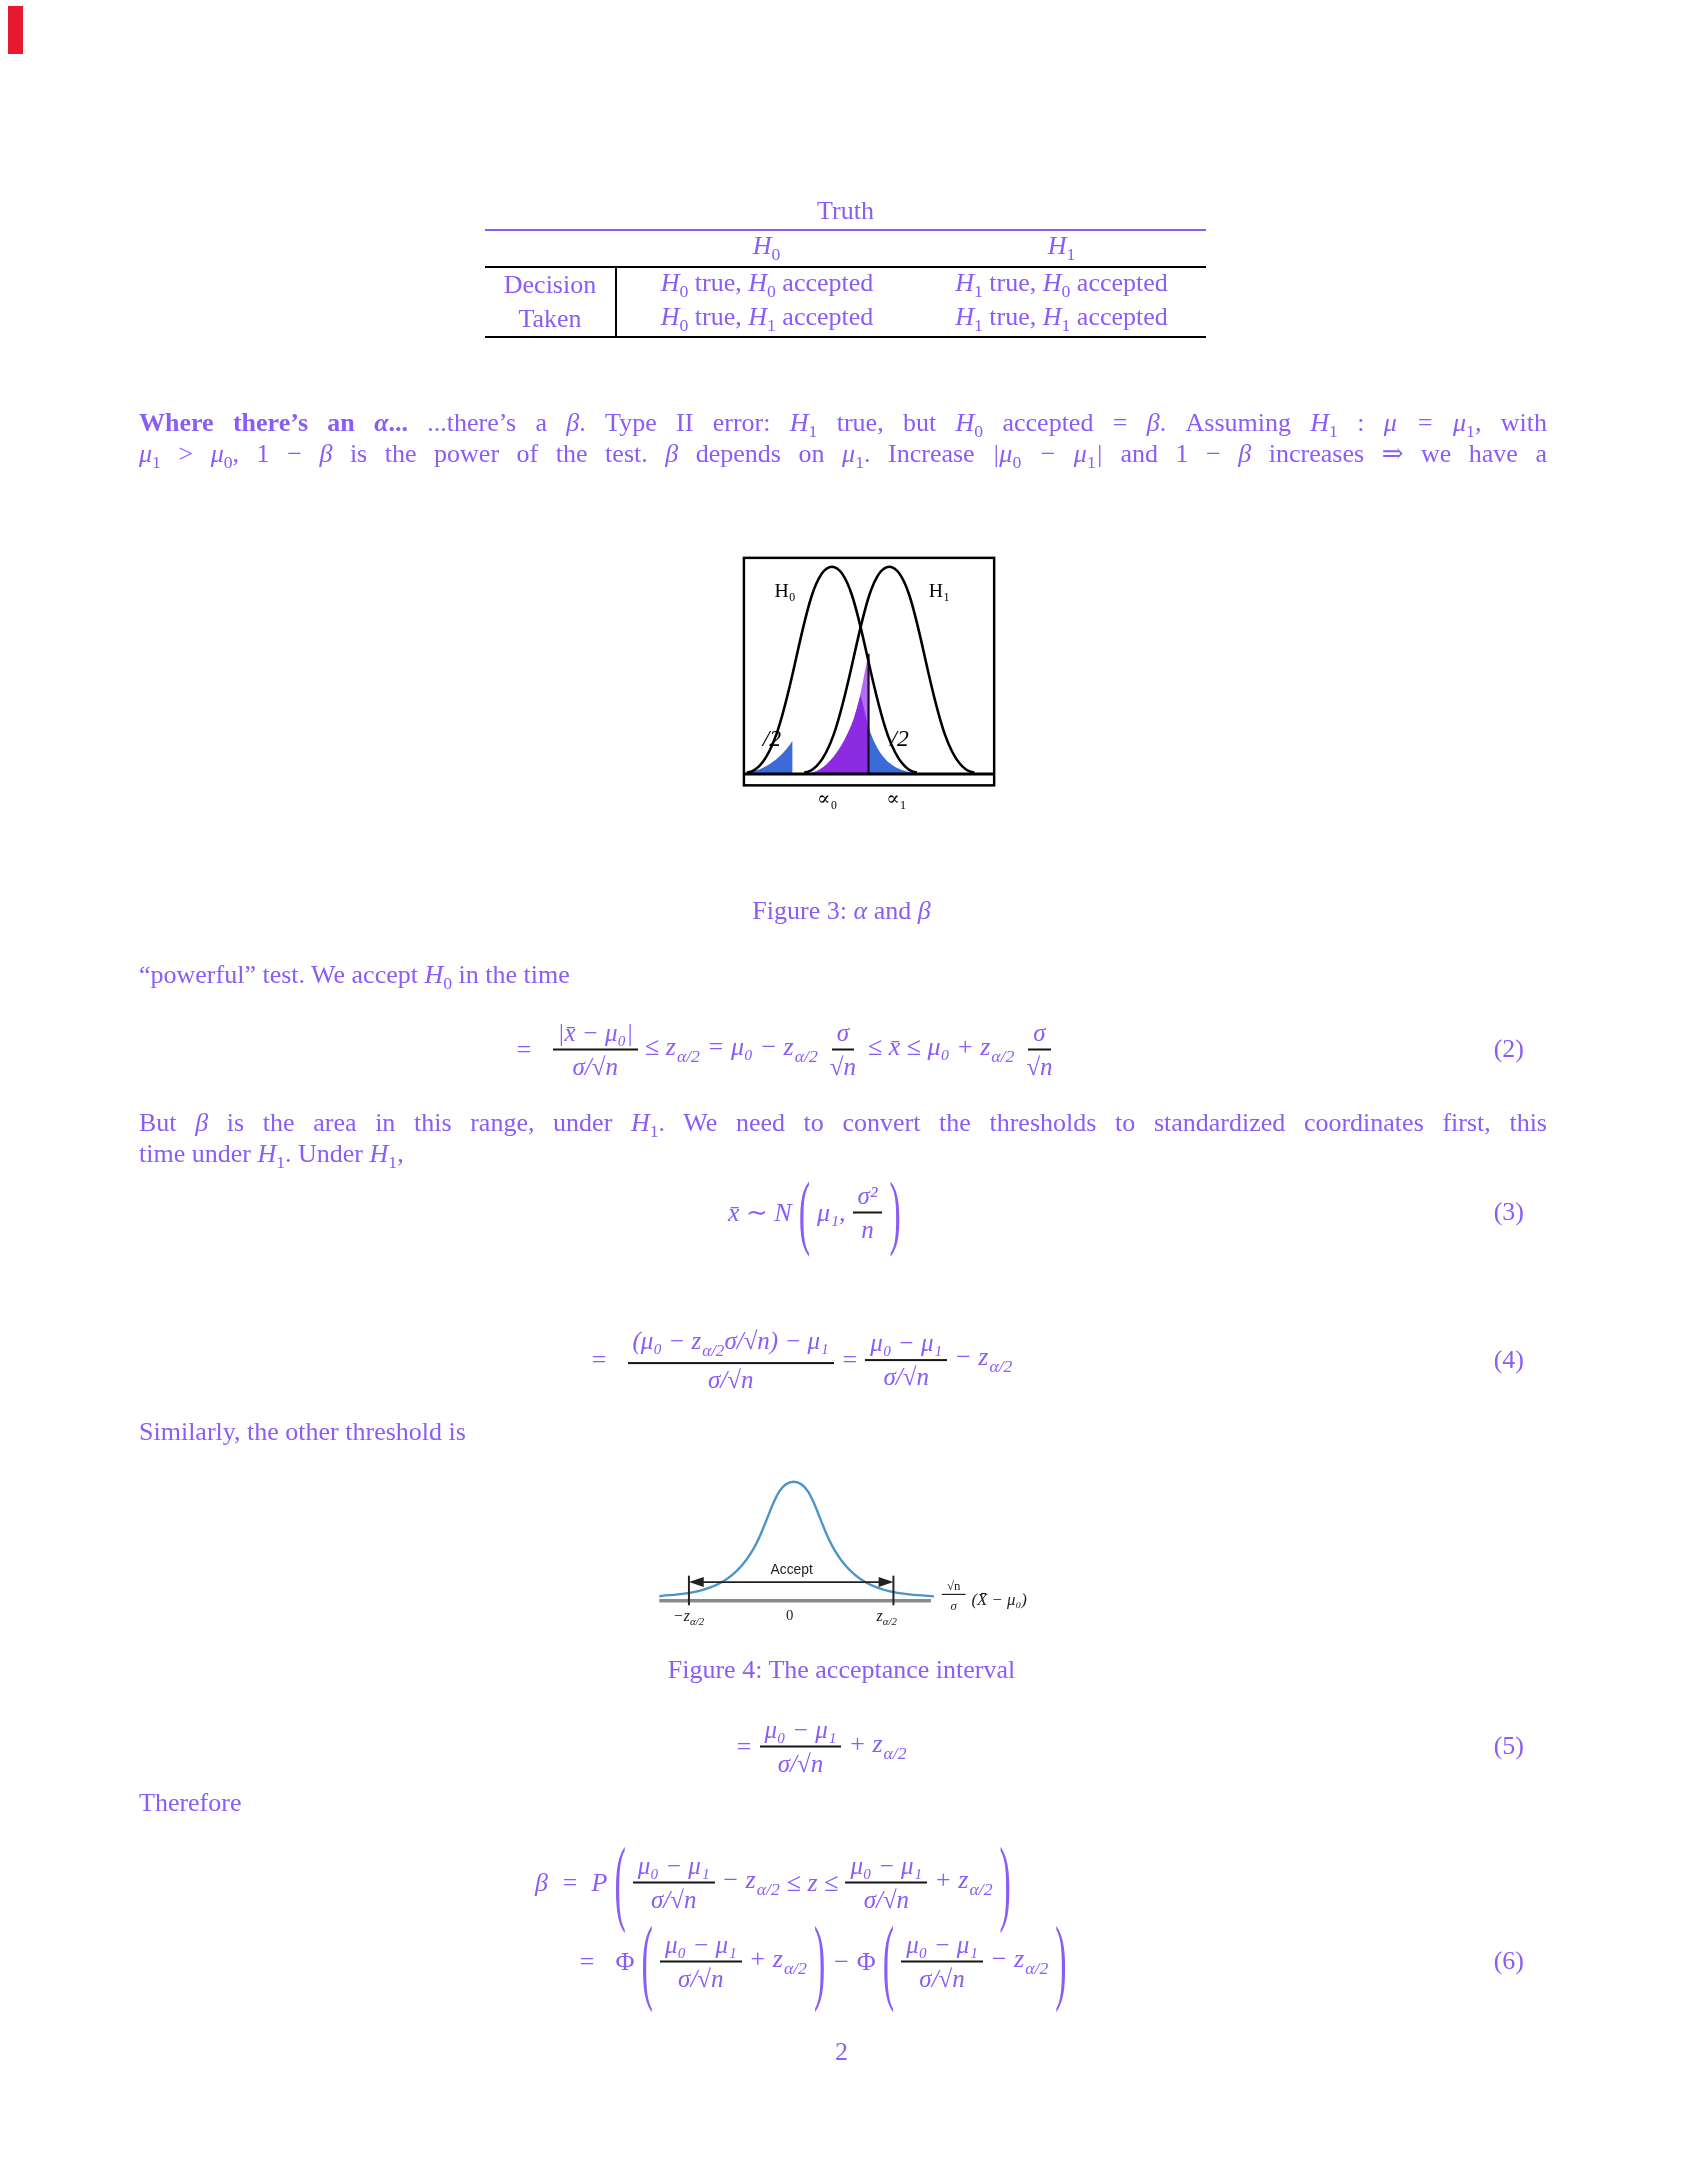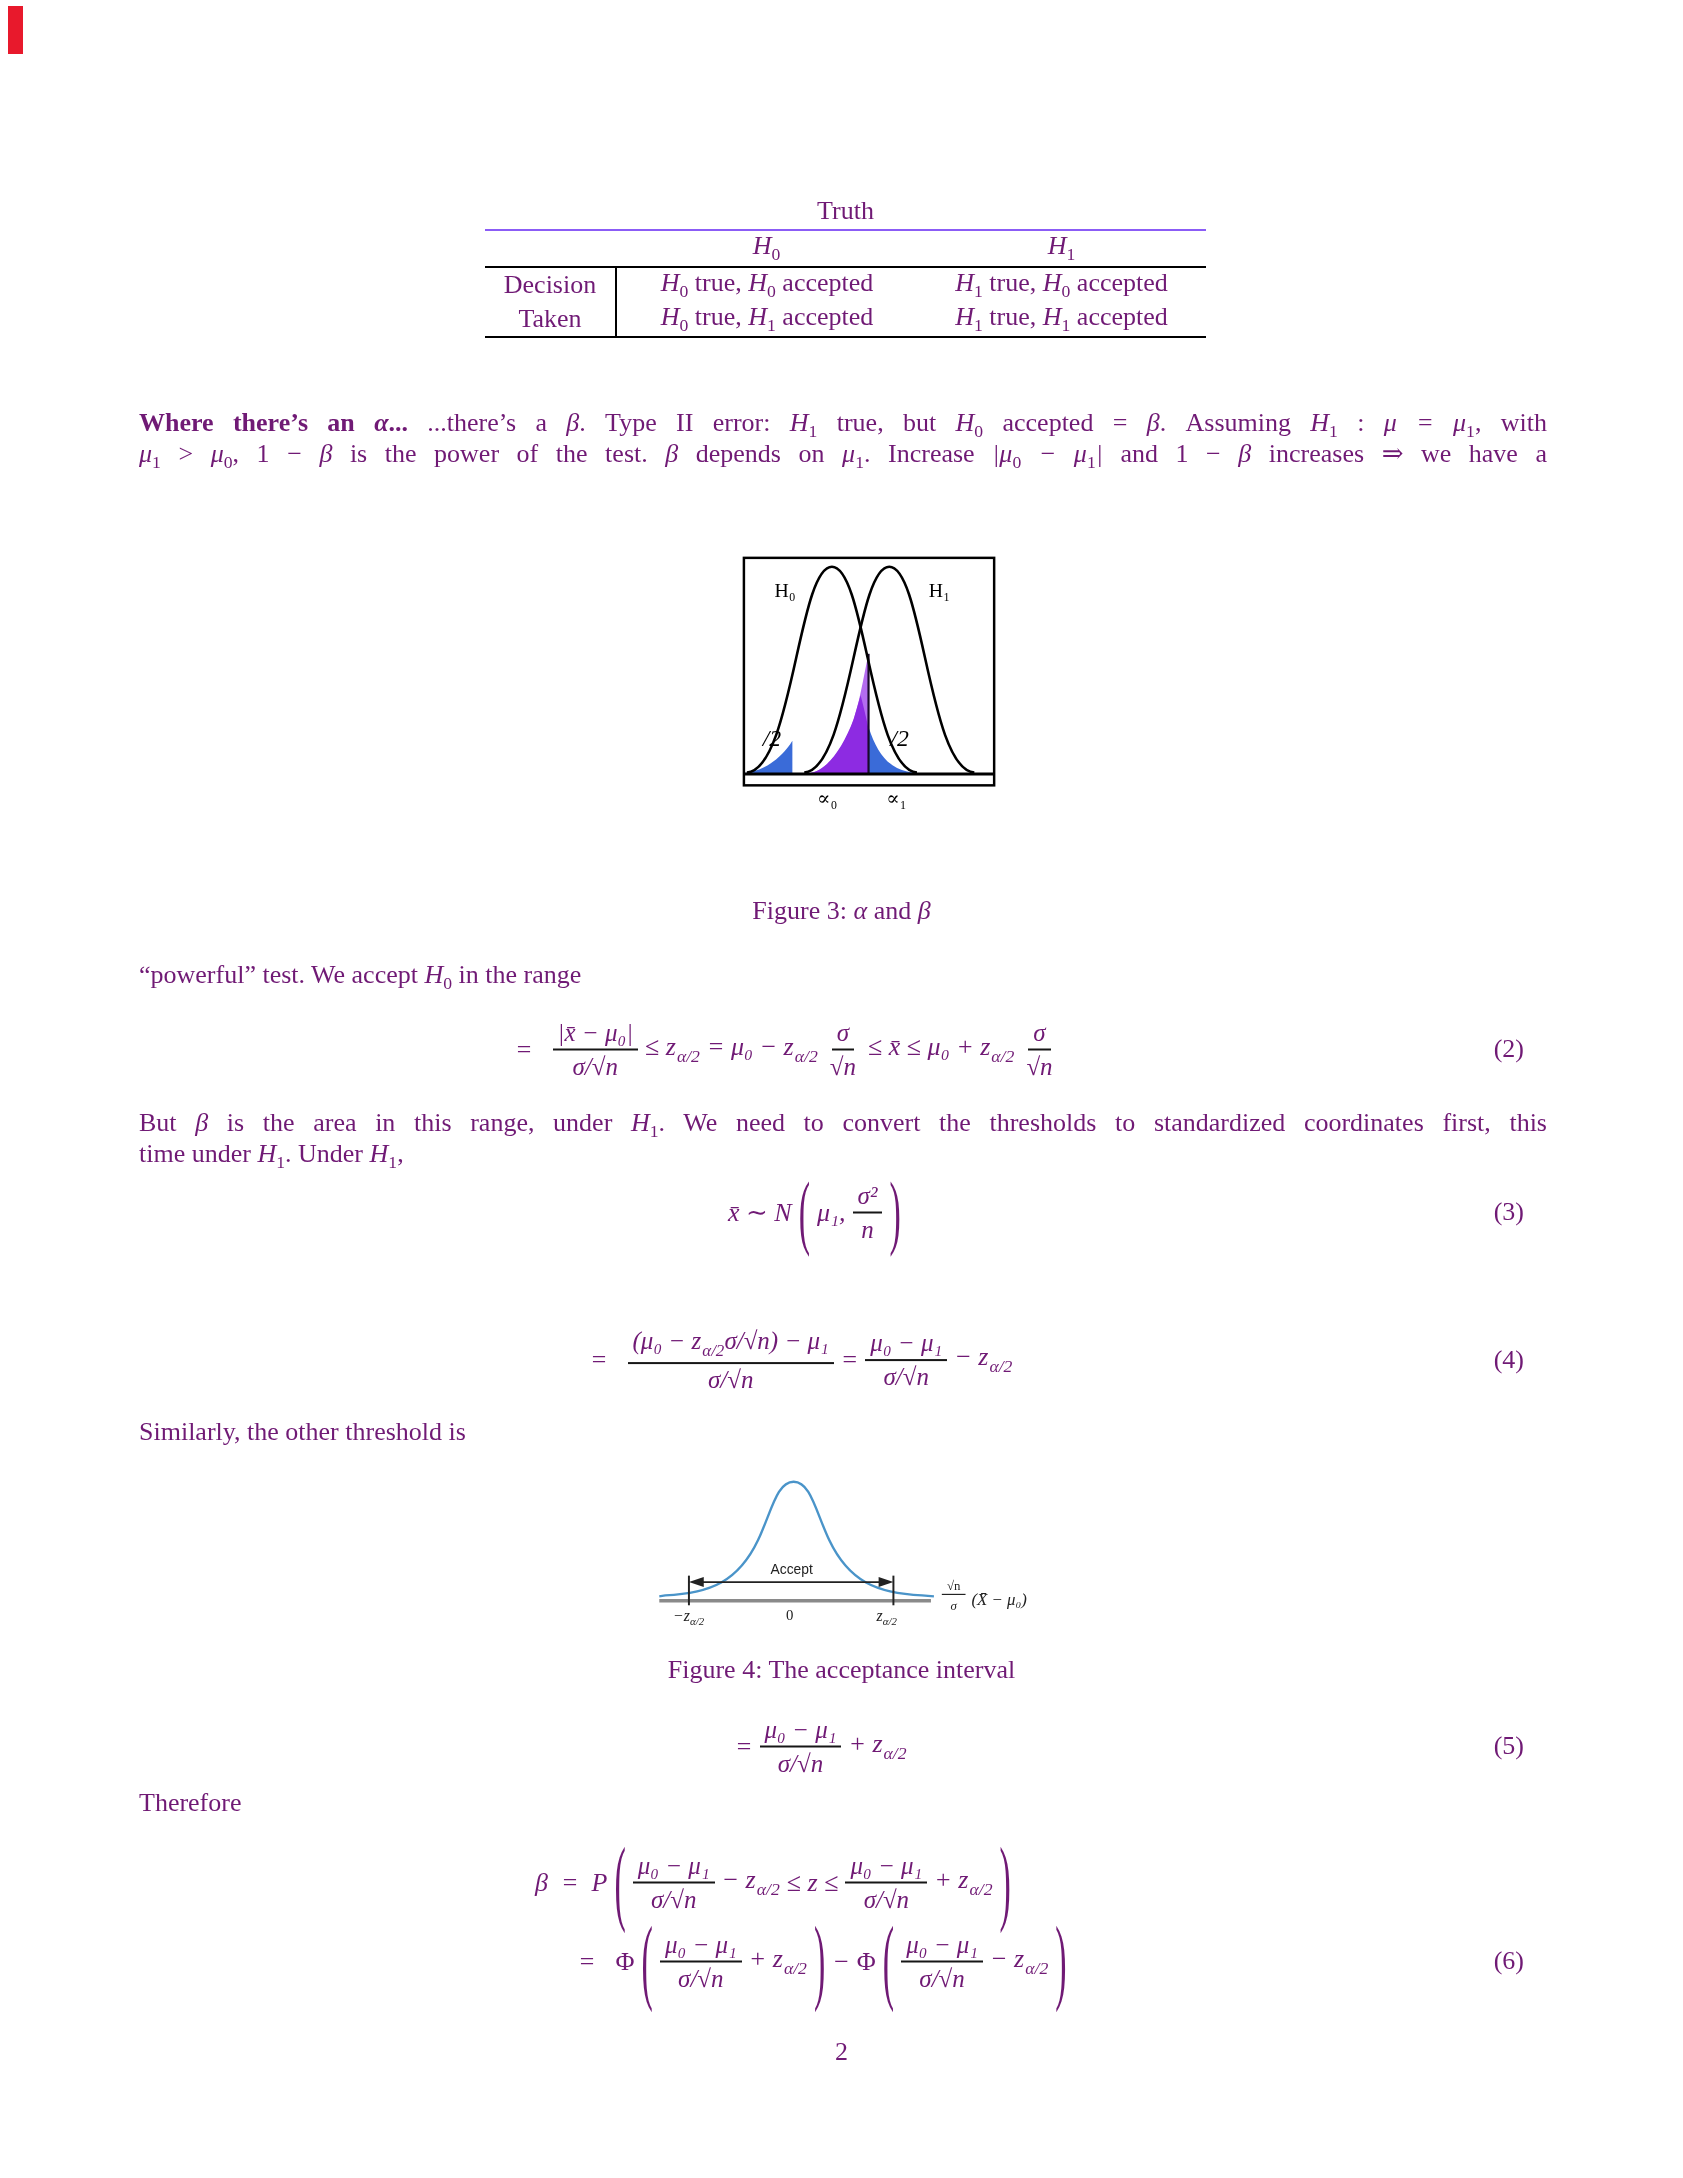--- a/index.html
+++ b/index.html
@@ -1,17 +1,17 @@
 <!DOCTYPE html>
 <html><head>
 <meta charset="utf-8">
 <style>
   html,body{margin:0;padding:0;background:#ffffff;}
   #page{position:relative;width:1683px;height:2178px;background:#ffffff;overflow:hidden;
-        font-family:"Liberation Serif","DejaVu Serif",serif;color:#701a75;}
+        font-family:"Liberation Serif","DejaVu Serif",serif;color:#8b5cf6;}
   .marker{position:absolute;left:8px;top:6px;width:15px;height:48px;}
   
   .line{position:absolute;left:139px;width:1408px;font-size:26px;line-height:31px;white-space:nowrap;}
   .stretch{white-space:normal;text-align:justify;text-align-last:justify;}
   .mi{font-style:italic;}
   .bold{font-weight:bold;}
   .ssub{font-size:0.68em;vertical-align:-0.35em;}
   
   .truth-title{position:absolute;left:485px;top:196px;width:721px;text-align:center;font-size:26px;}
   table.tr-table{position:absolute;left:485px;top:229px;width:721px;border-collapse:collapse;
@@ -89,21 +89,21 @@
 
     <text x="782" y="603" font-size="20">H₀</text>
     <text x="938" y="603" font-size="20">H₁</text>
     <text x="770" y="753" font-size="24" font-style="italic">/2</text>
     <text x="899" y="753" font-size="24" font-style="italic">/2</text>
     <text x="825" y="813" font-size="20">∝₀</text>
     <text x="895" y="813" font-size="20">∝₁</text>
   </svg>
   <div class="caption" style="top:896px;"><span>Figure 3: </span><span class="mi">α</span><span> and </span><span class="mi">β</span></div>
 
-  <div class="line" style="top:959px;"><span>“powerful” test. We accept </span><span class="mi">H</span><span class="ssub">0</span><span> in the range</span></div>
+  <div class="line" style="top:959px;"><span>“powerful” test. We accept </span><span class="mi">H</span><span class="ssub">0</span><span> in the time</span></div>
 
   <div class="eq" style="left:515px;top:1049px;"><span class="tok">=  </span><span class="frac"><span class="fnum">|x̄ − μ₀|</span><span class="fden">σ/√n</span></span><span class="tok">≤ z<span class="tsub">α/2</span></span><span class="tok">= μ₀ − z<span class="tsub">α/2</span></span><span class="frac"><span class="fnum">σ</span><span class="fden">√n</span></span><span class="tok">≤ x̄ ≤ μ₀ + z<span class="tsub">α/2</span></span><span class="frac"><span class="fnum">σ</span><span class="fden">√n</span></span></div>
   <div class="eqtag" style="top:1049px;">(2)</div>
 
   <div class="line stretch" style="top:1107px;"><span>But </span><span class="mi">β</span><span> is the area in this range, under </span><span class="mi">H</span><span class="ssub">1</span><span>. We need to convert the thresholds to standardized coordinates first, this</span></div>
   <div class="line" style="top:1138px;"><span>time under </span><span class="mi">H</span><span class="ssub">1</span><span>. Under </span><span class="mi">H</span><span class="ssub">1</span><span>,</span></div>
 
   <div class="eq" style="left:728px;top:1212px;"><span class="tok">x̄ ∼ N</span><span class="bigp" style="transform: scaleY(2.4);">(</span><span class="tok">μ₁,</span><span class="frac"><span class="fnum">σ²</span><span class="fden">n</span></span><span class="bigp" style="transform: scaleY(2.4);">)</span></div>
   <div class="eqtag" style="top:1212px;">(3)</div>
 

